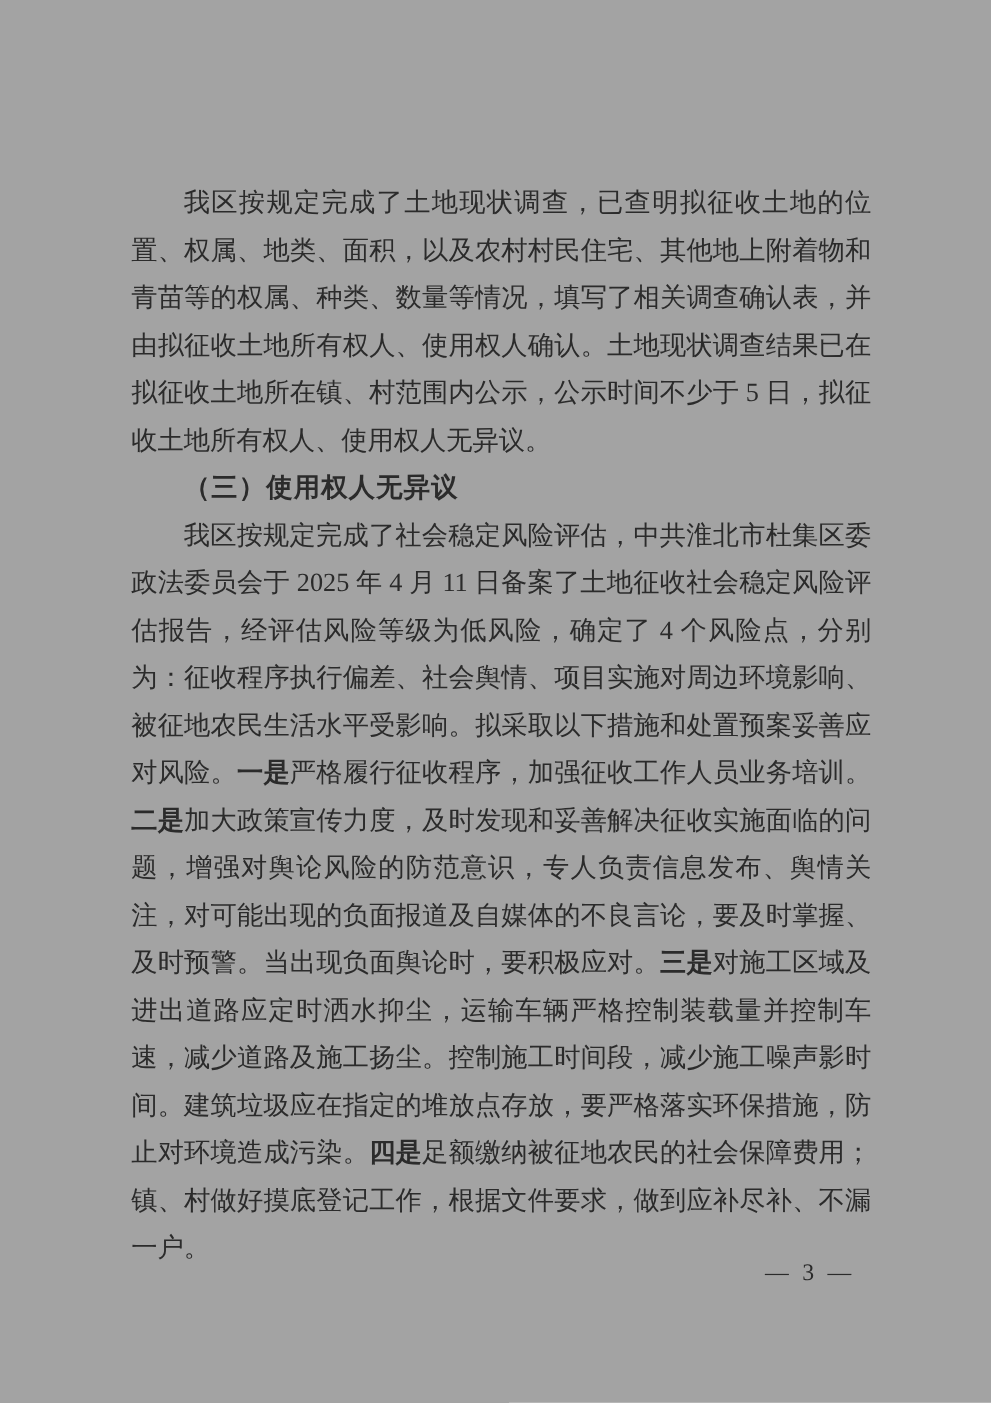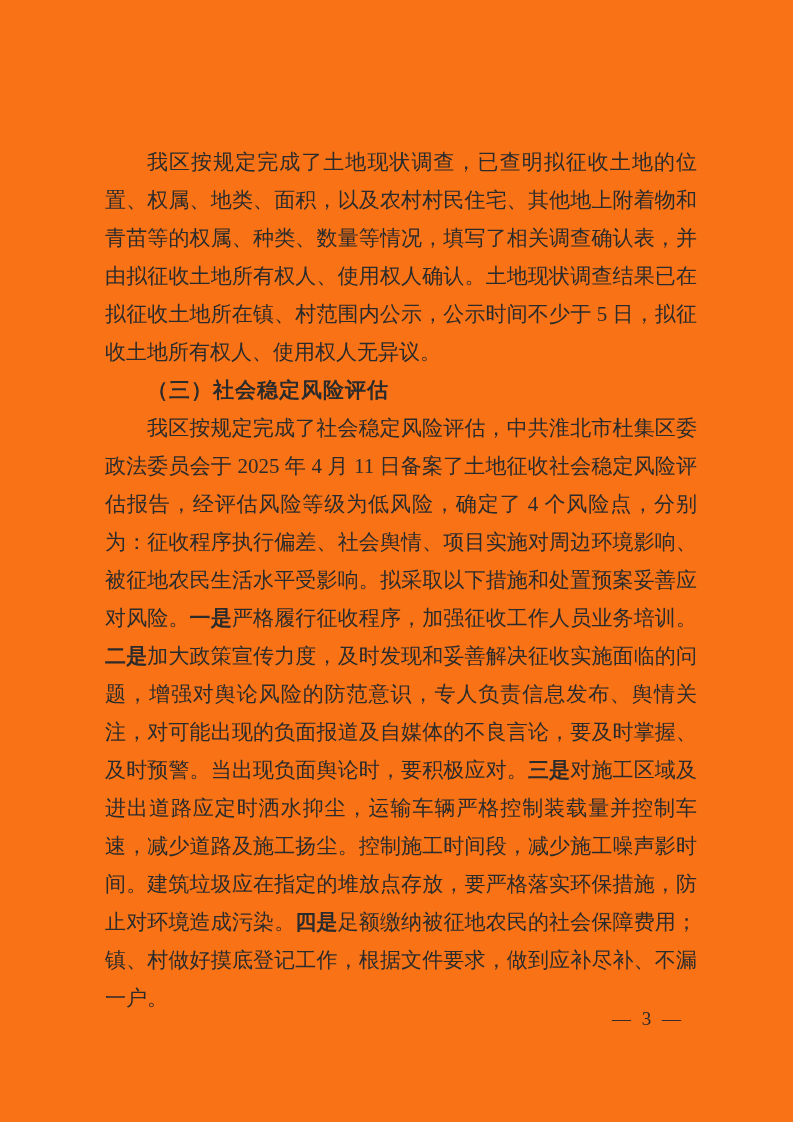--- a/index.html
+++ b/index.html
@@ -9,21 +9,21 @@
   body {
     width: 793px;
     height: 1122px;
     background: #f4f4f2;
     position: relative;
     overflow: hidden;
   }
   .page {
     position: absolute;
     inset: 0;
-    background: #f97316;
+    background: #a3a3a3;
   }
   .content {
     position: absolute;
     left: 105px;
     top: 143px;
     width: 592px;
     color: #2b2b2b;
     font-family: "Liberation Serif", "DejaVu Serif", serif;
     font-size: 21px;
     line-height: 38px;
@@ -55,17 +55,17 @@
     letter-spacing: 3px;
     white-space: nowrap;
   }
 </style>
 </head>
 <body>
 
 <div class="page">
   <div class="content">
       <p class="doc-paragraph"><span>我区按规定完成了土地现状调查，已查明拟征收土地的位置、权属、地类、面积，以及农村村民住宅、其他地上附着物和青苗等的权属、种类、数量等情况，填写了相关调查确认表，并由拟征收土地所有权人、使用权人确认。土地现状调查结果已在拟征收土地所在镇、村范围内公示，公示时间不少于 5 日，拟征收土地所有权人、使用权人无异议。</span></p>
-      <p class="doc-heading"><span class="bold-run">（三）社会稳定风险评估</span></p>
+      <p class="doc-heading"><span class="bold-run">（三）使用权人无异议</span></p>
       <p class="doc-paragraph"><span>我区按规定完成了社会稳定风险评估，中共淮北市杜集区委政法委员会于 2025 年 4 月 11 日备案了土地征收社会稳定风险评估报告，经评估风险等级为低风险，确定了 4 个风险点，分别为：征收程序执行偏差、社会舆情、项目实施对周边环境影响、被征地农民生活水平受影响。拟采取以下措施和处置预案妥善应对风险。</span><span class="bold-run">一是</span><span>严格履行征收程序，加强征收工作人员业务培训。</span><span class="bold-run">二是</span><span>加大政策宣传力度，及时发现和妥善解决征收实施面临的问题，增强对舆论风险的防范意识，专人负责信息发布、舆情关注，对可能出现的负面报道及自媒体的不良言论，要及时掌握、及时预警。当出现负面舆论时，要积极应对。</span><span class="bold-run">三是</span><span>对施工区域及进出道路应定时洒水抑尘，运输车辆严格控制装载量并控制车速，减少道路及施工扬尘。控制施工时间段，减少施工噪声影时间。建筑垃圾应在指定的堆放点存放，要严格落实环保措施，防止对环境造成污染。</span><span class="bold-run">四是</span><span>足额缴纳被征地农民的社会保障费用；镇、村做好摸底登记工作，根据文件要求，做到应补尽补、不漏一户。</span></p>
     </div>
   <div class="page-number">— 3 —</div>
 </div>
 
 </body></html>

